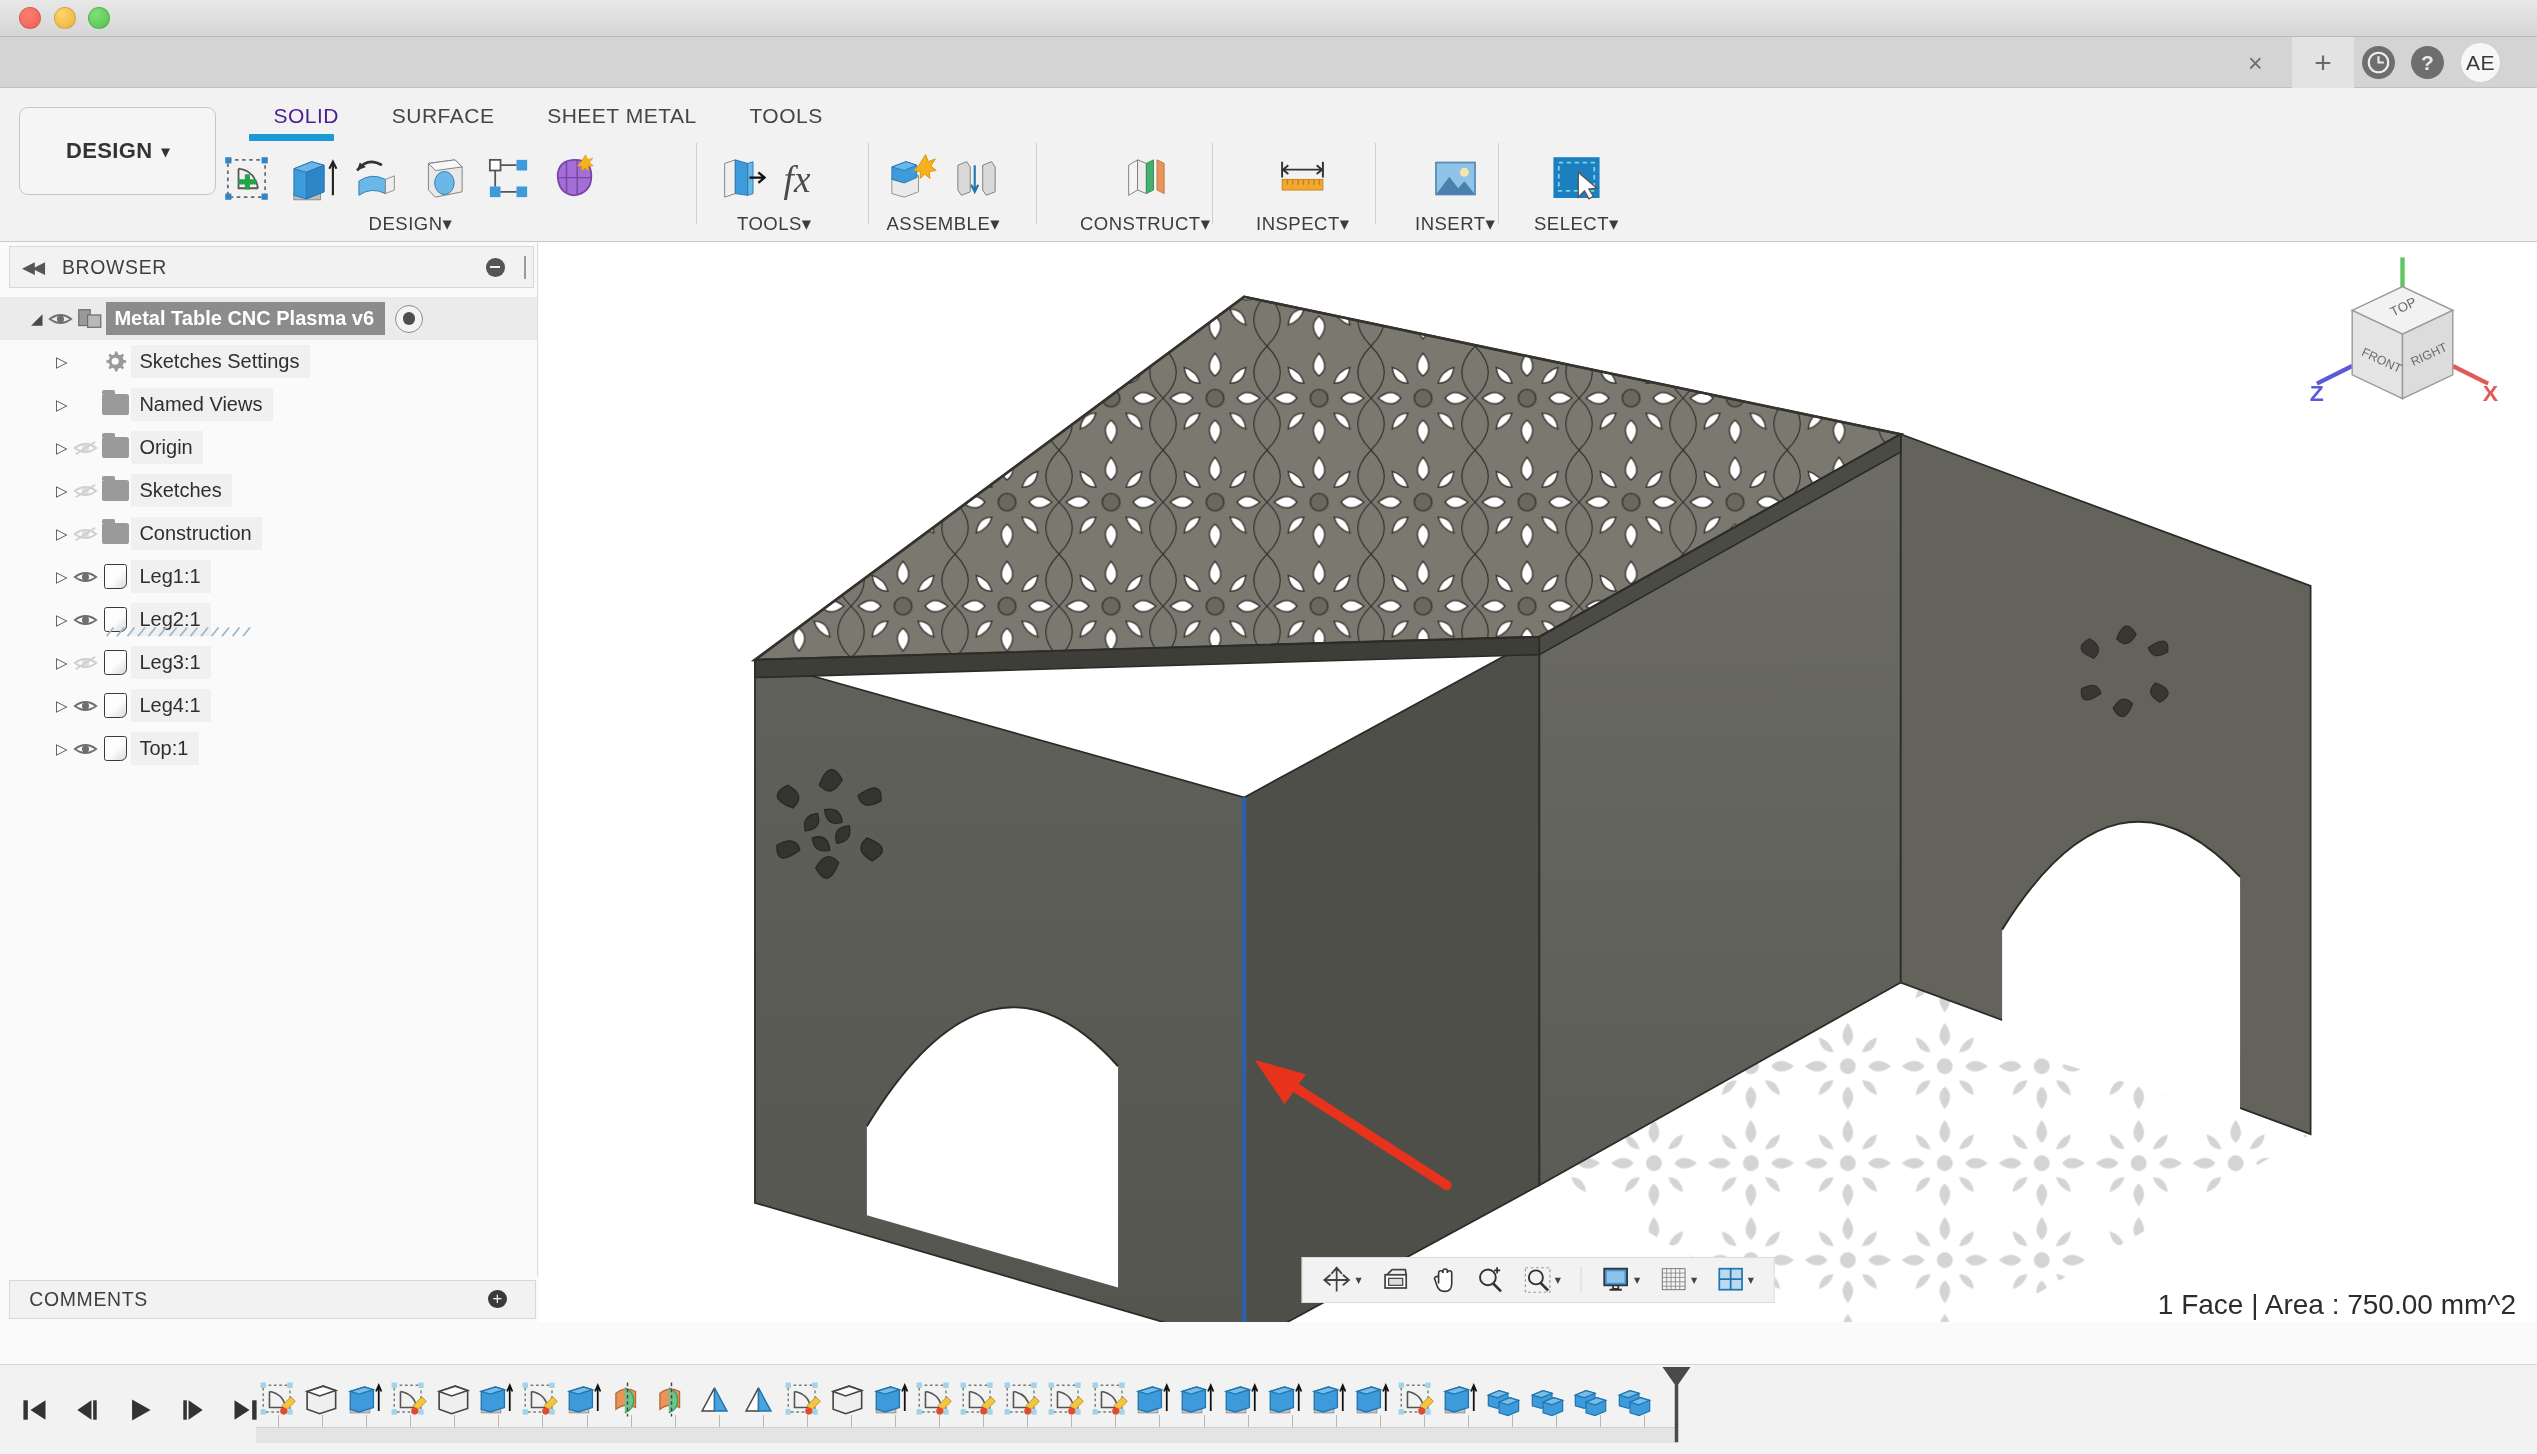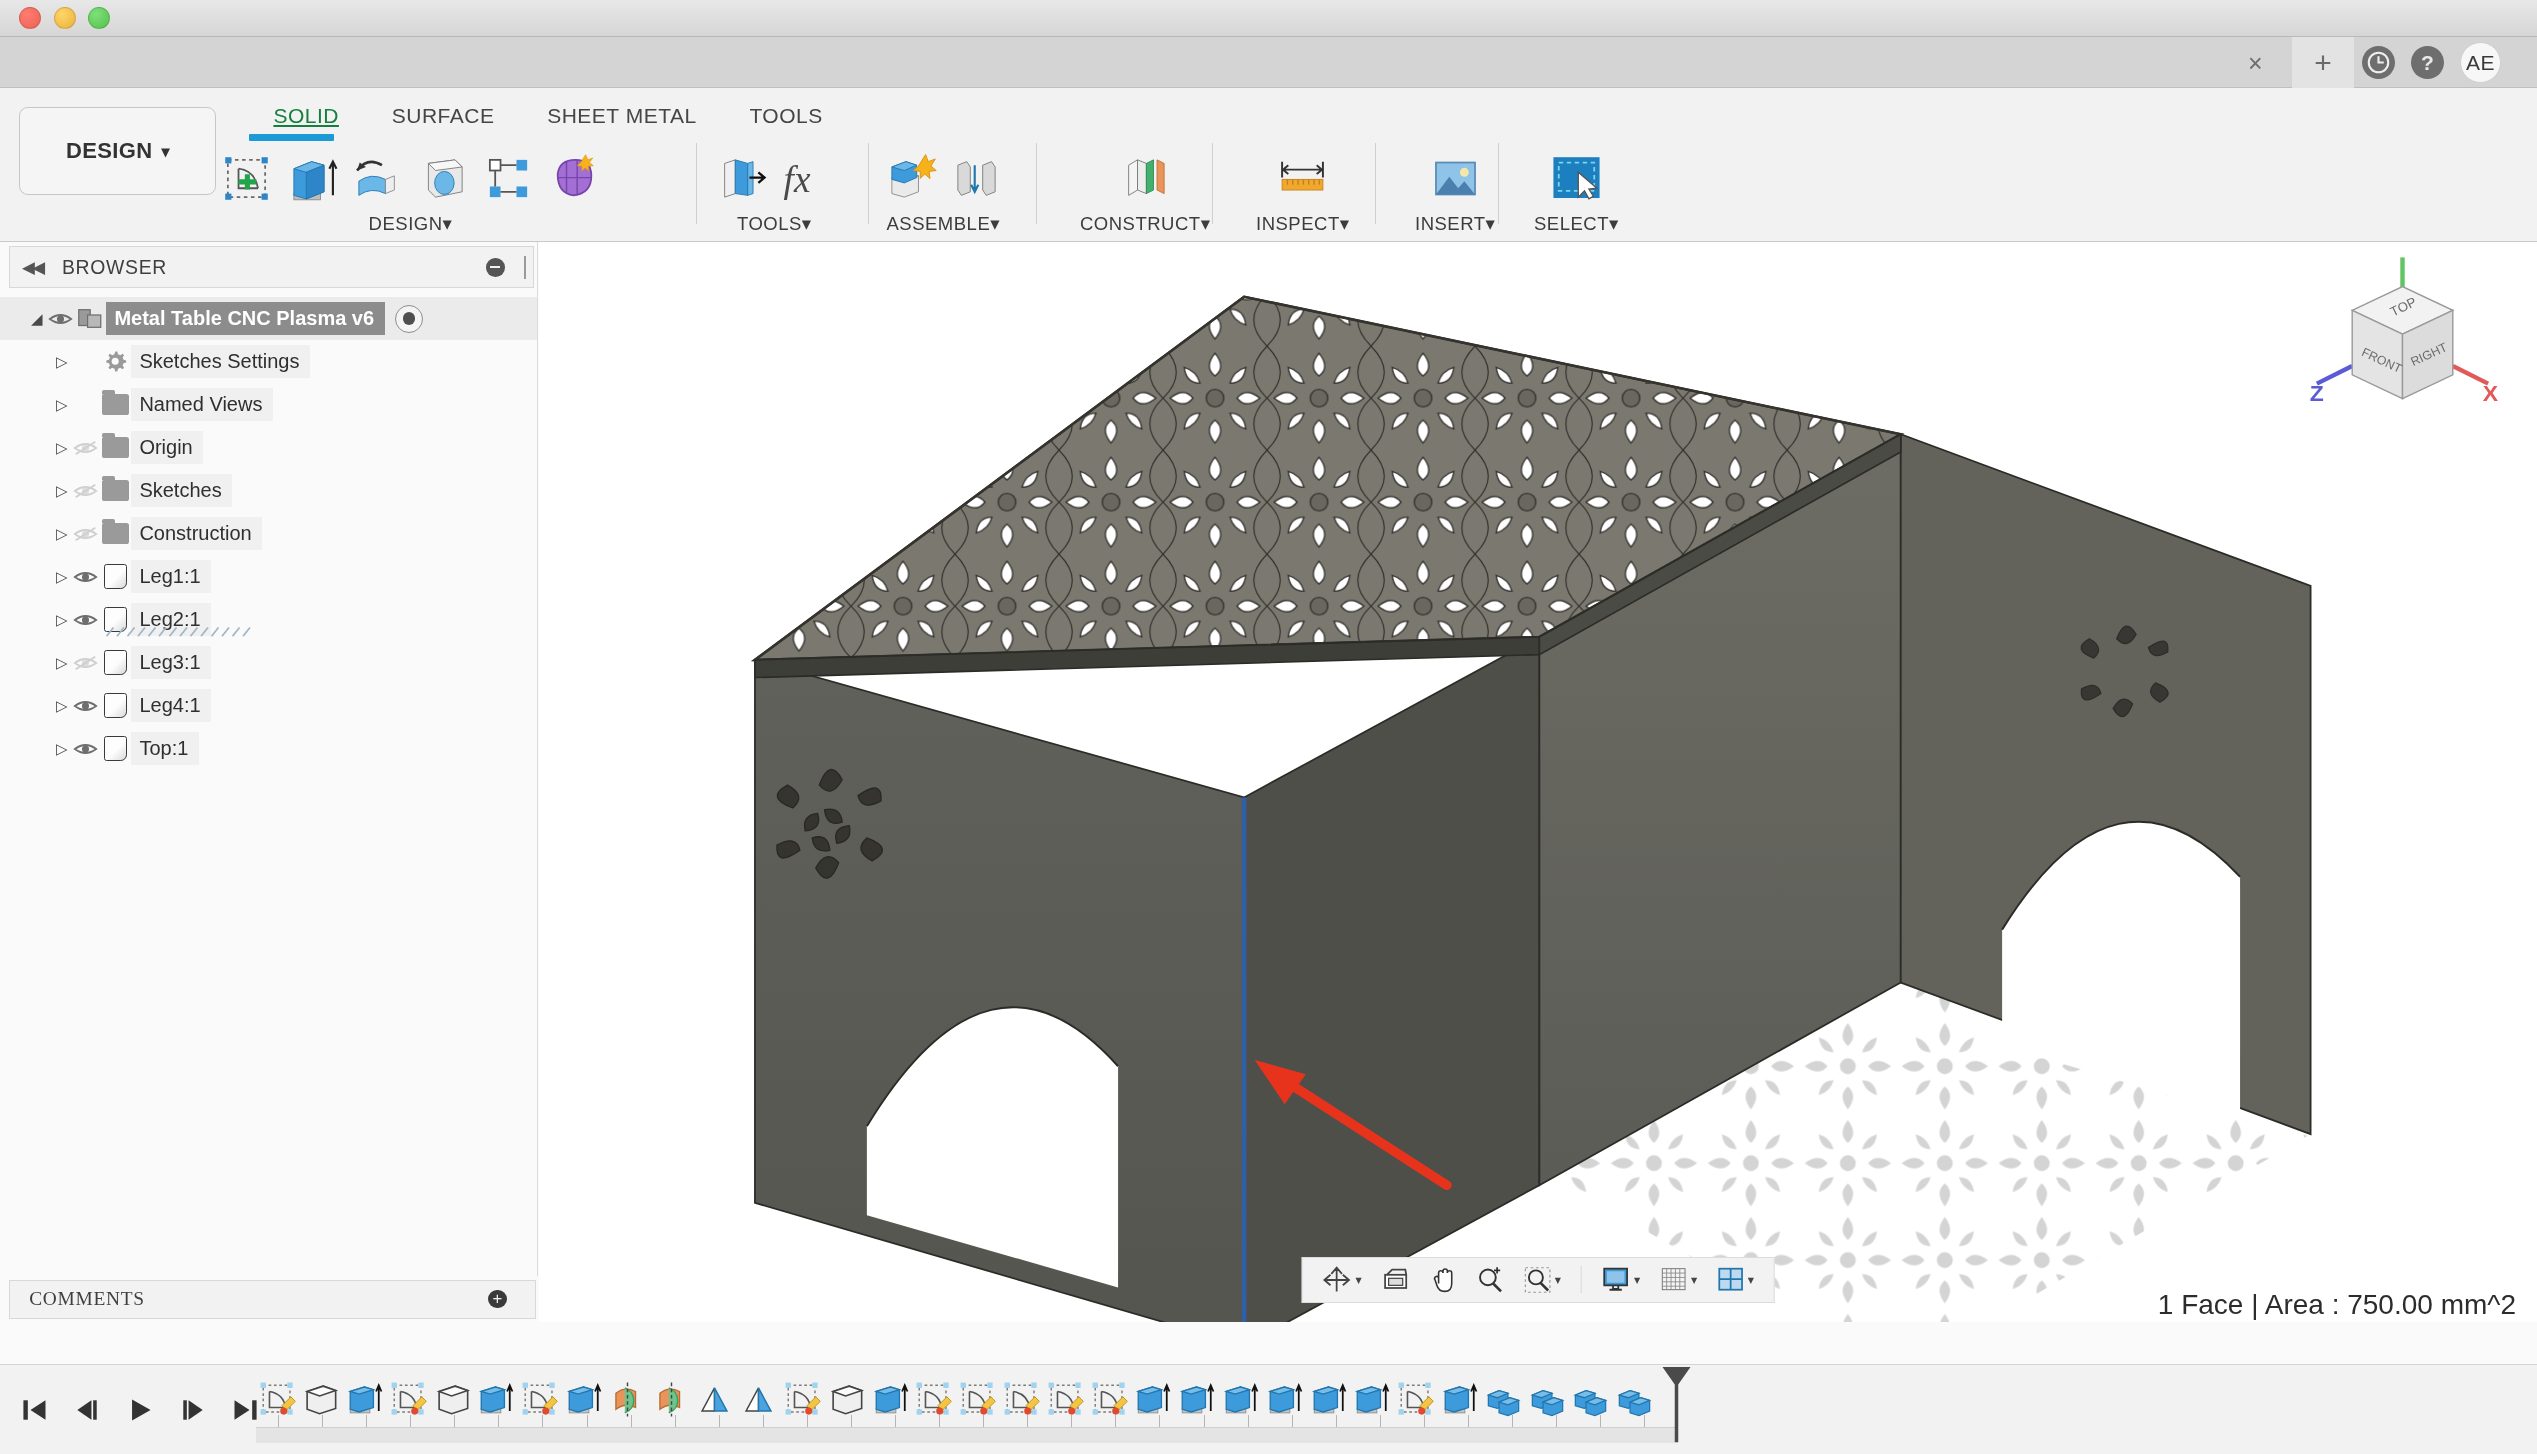--- a/index.html
+++ b/index.html
@@ -73,21 +73,21 @@
     position: absolute; left: 19.4px; top: 19.4px; width: 197px; height: 88px;
     border: 0.9px solid #c6c6c6; border-radius: 8.8px; background: #f5f5f5;
     display: flex; align-items: center; justify-content: center;
     font-size: 22px; font-weight: bold; color: #333; letter-spacing: 0.4px;
   }
   .ribtabs { position: absolute; left: 247px; top: 16px; display: flex; gap: 0; }
   .ribtab {
     font-size: 21px; color: #454545; letter-spacing: 0.5px;
     padding: 0 26.4px; white-space: nowrap;
   }
-  .ribtab.active { color: #15803d; text-decoration: underline; }
+  .ribtab.active { color: #4c1d95; }
   .tab-underline {
     position: absolute; left: 249px; top: 46px; width: 85px; height: 7px;
     background: #1c9ad6; border-radius: 0.9px;
   }
   .panel {
     position: absolute; top: 53px;
     display: flex; flex-direction: column; align-items: center;
   }
   .panel-icons { display: flex; align-items: flex-end; gap: 10.6px; height: 65px; }
   .panel-label {
@@ -172,21 +172,21 @@
   
   .comments {
     position: absolute; left: 0; bottom: 132px; width: 539px; height: 46px;
     background: #fafafa;
   }
   .cm-inner {
     position: absolute; left: 8.8px; right: 3.5px; top: 3.5px; bottom: 3.5px;
     background: #f2f2f2; border: 0.9px solid #d8d8d8;
     display: flex; align-items: center;
   }
-  .cm-label { margin-left: 19.4px; font-size: 19.4px; color: #3f3f3f; letter-spacing: 0.7px; font-family: Liberation Serif, serif; }
+  .cm-label { margin-left: 19.4px; font-size: 19.4px; color: #3f3f3f; letter-spacing: 0.7px; }
   .cm-plus {
     position: absolute; right: 28px; width: 18.5px; height: 18.5px; border-radius: 50%;
     background: #3a3a3a; display: flex; align-items: center; justify-content: center;
     color: #f2f2f2; font-size: 16.7px; line-height: 0;
   }
 
   
   .timeline {
     position: absolute; left: 0; bottom: 0; width: 2538px; height: 90px;
     background: #f2f2f2; border-top: 0.9px solid #d5d5d5;

